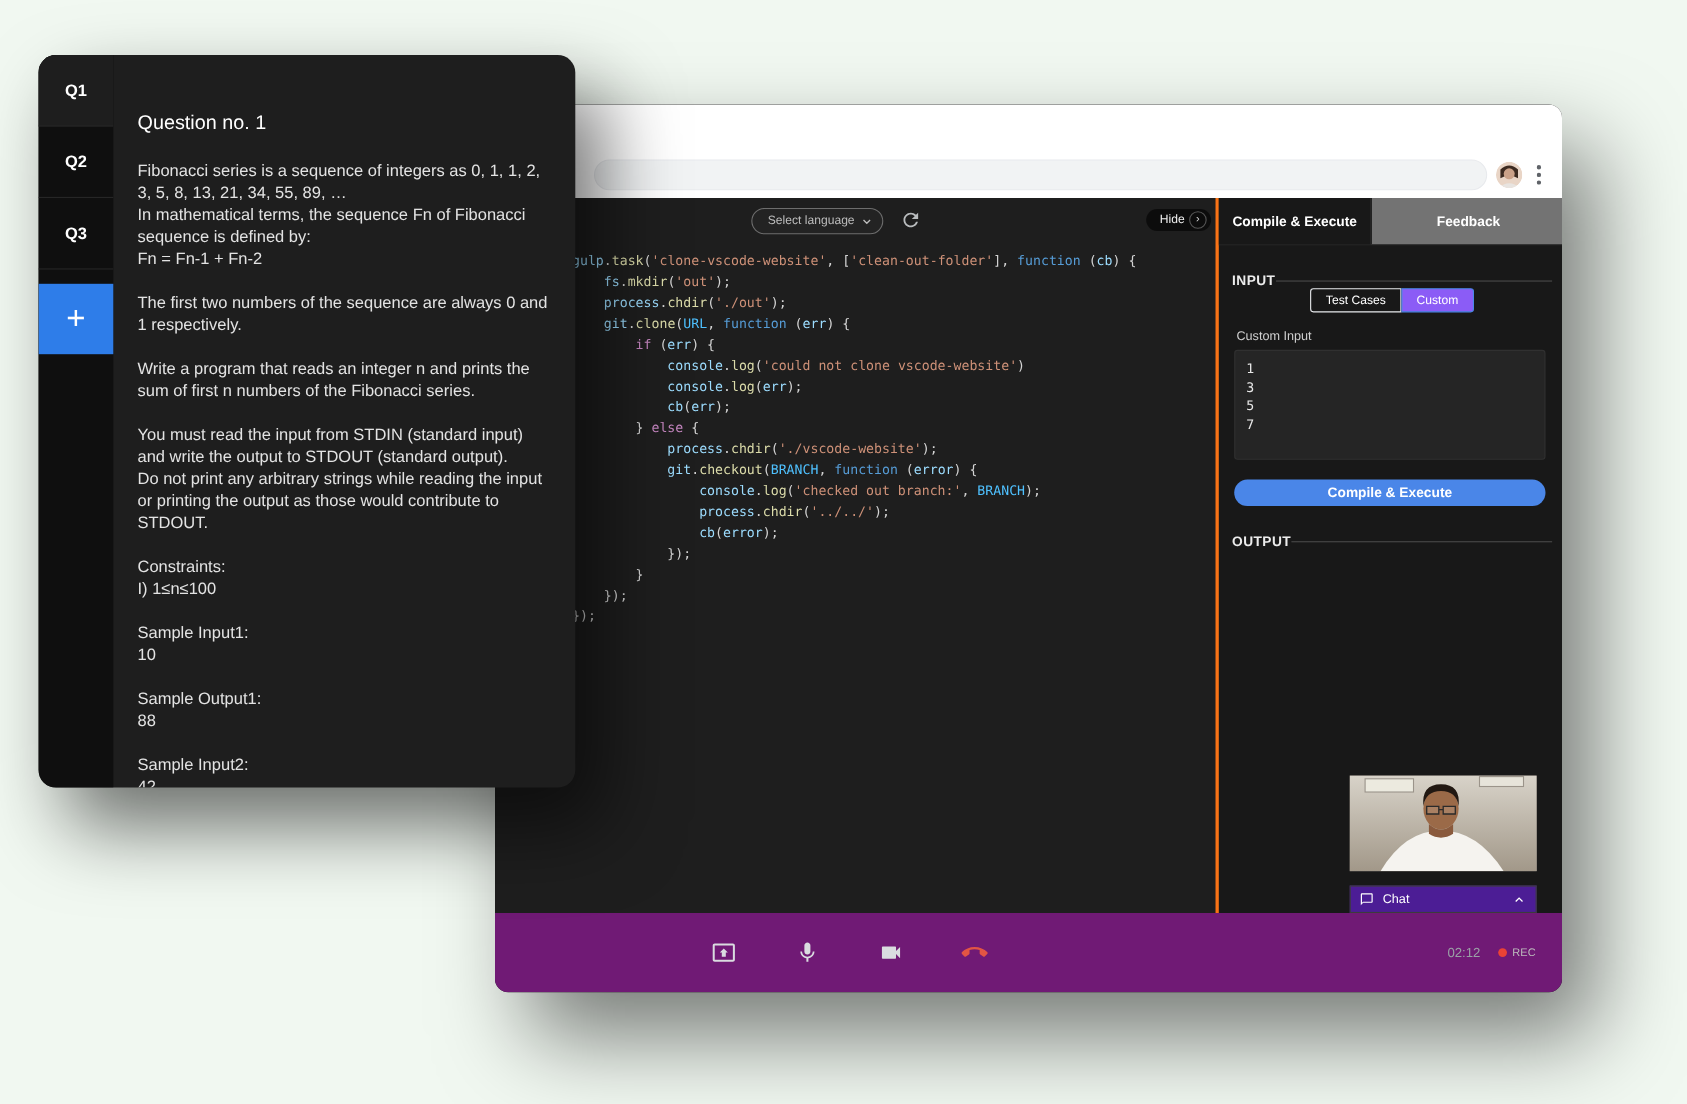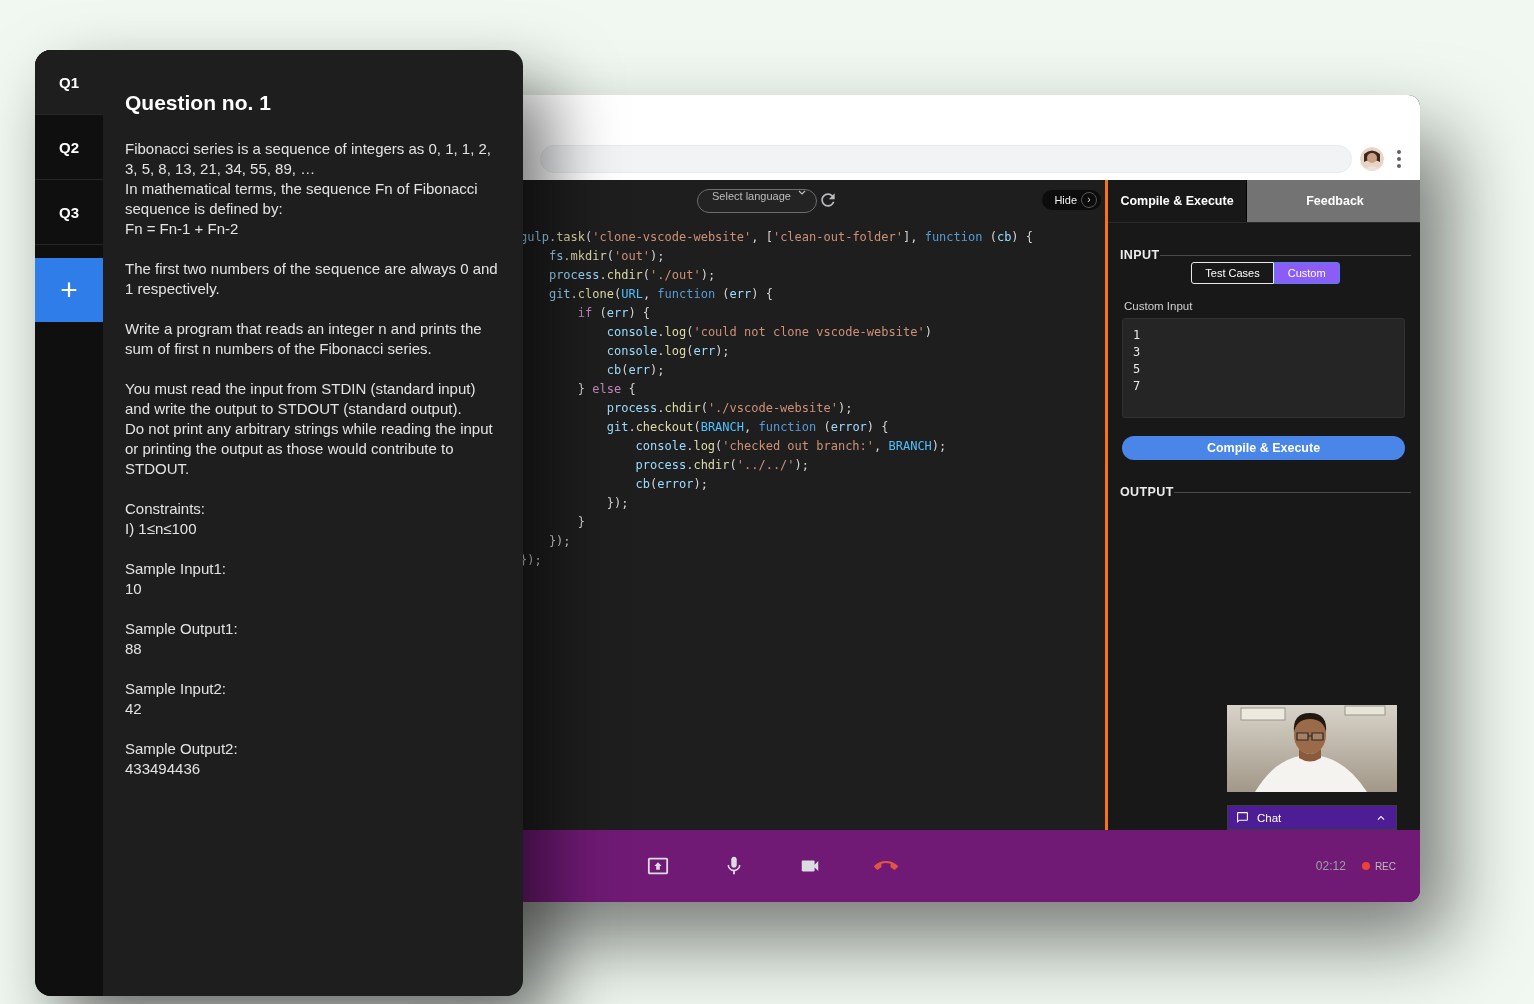--- a/index.html
+++ b/index.html
@@ -26,23 +26,23 @@
     overflow:hidden;cursor:pointer;
   }
   .menu-dots{position:absolute;right:12px;bottom:11px;width:18px;height:20px;display:flex;align-items:center;justify-content:center;cursor:pointer;}
 
   .content-row{flex:1;display:flex;min-height:0;}
 
   
   .editor-pane{width:655px;background:#1e1e1e;position:relative;flex:none;}
   .editor-toolbar{height:42px;position:relative;}
   .lang-select{
-    position:absolute;left:247px;top:9px;height:22px;padding:0 10px 0 14px;
+    position:absolute;left:233px;top:9px;height:22px;padding:0 10px 0 14px;
     border:1px solid #6d6d6d;border-radius:12px;color:#bdbdbd;font-size:11px;
-    display:flex;gap:7px;cursor:pointer;background:#232323;
+    display:flex;align-items:center;gap:7px;cursor:pointer;background:#232323;
   }
   .refresh-btn{position:absolute;left:368px;top:10px;width:20px;height:20px;cursor:pointer;}
   .hide-btn{
     position:absolute;right:4px;top:10px;height:20px;padding:0 4px 0 12px;
     background:#0c0c0c;border-radius:11px;color:#f0f0f0;font-size:11px;
     display:flex;align-items:center;gap:4px;cursor:pointer;
   }
   .hide-chevron{
     width:14px;height:14px;border-radius:50%;border:1px solid #555;color:#ddd;
     display:flex;align-items:center;justify-content:center;font-size:10px;line-height:1;
@@ -105,38 +105,38 @@
   .call-bar{height:72px;background:#701a75;position:relative;flex:none;}
   .call-icons{position:absolute;left:185px;top:50%;transform:translateY(-50%);display:flex;gap:30px;}
   .call-icon{width:46px;height:46px;display:flex;align-items:center;justify-content:center;cursor:pointer;border-radius:50%;}
   .call-meta{position:absolute;right:24px;top:50%;transform:translateY(-50%);display:flex;align-items:center;gap:16px;}
   .timer{color:#9aa0a6;font-size:12px;}
   .rec{display:flex;align-items:center;gap:5px;color:#bdbdbd;font-size:10px;}
   .rec-dot{width:8px;height:8px;border-radius:50%;background:#ea4335;}
 
   
   .question-panel{
-    position:absolute;left:35px;top:50px;width:488px;height:946px;
+    position:absolute;left:35px;top:50px;width:488px;height:666px;
     border-radius:16px;background:#1e1e1e;overflow:hidden;
     box-shadow:25px 35px 70px rgba(0,0,0,.55);
     display:flex;z-index:5;
   }
   .q-tabstrip{width:68px;background:#0f0f0f;flex:none;display:flex;flex-direction:column;}
   .q-tab{
     height:65px;flex:none;display:flex;align-items:center;justify-content:center;
     color:#ffffff;font-size:15px;font-weight:bold;cursor:pointer;
     border-bottom:1px solid #262626;box-sizing:border-box;
   }
   .q-tab.active{background:#1e1e1e;}
   .q-add{
     height:64px;flex:none;background:#2e7de9;color:#fff;font-size:30px;font-weight:300;
     display:flex;align-items:center;justify-content:center;cursor:pointer;margin-top:13px;
   }
   .q-body{flex:1;padding:28px 22px 0 22px;overflow:hidden;}
-  .q-title{color:#ffffff;font-size:21px;font-weight:bold;margin:13px 0 24px;}
+  .q-title{color:#ffffff;font-size:18px;font-weight:normal;margin:23px 0 24px;}
   .q-para{color:#e3e3e3;font-size:15px;line-height:20px;white-space:pre-line;margin:0 0 20px;}
 </style>
 </head>
 <body>
 
 <div class="main-window">
 
   <div class="chrome">
     <div class="omnibox"></div>
     <div class="avatar">

